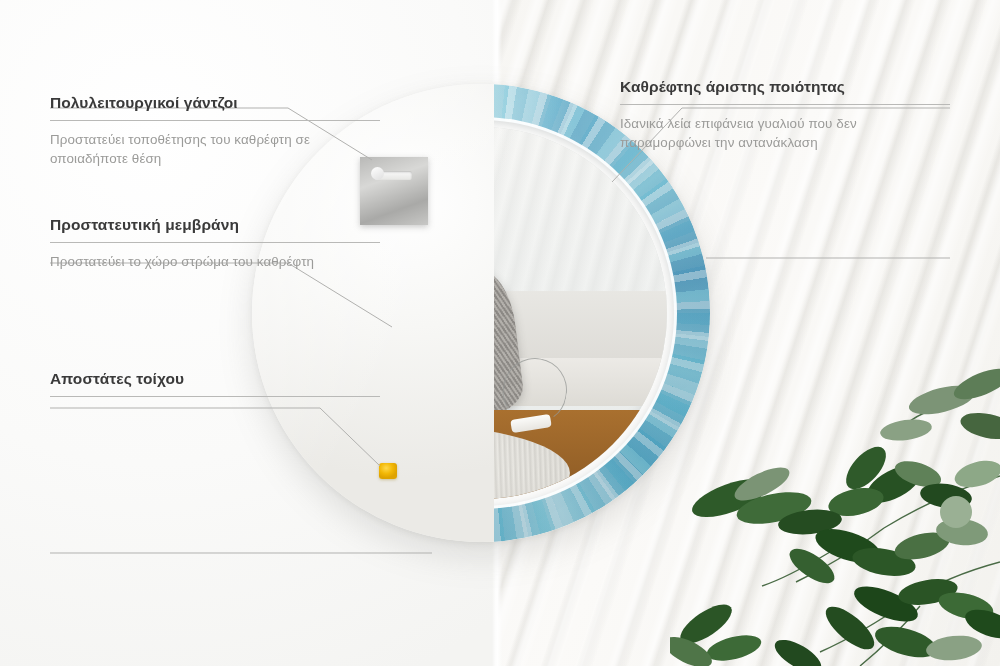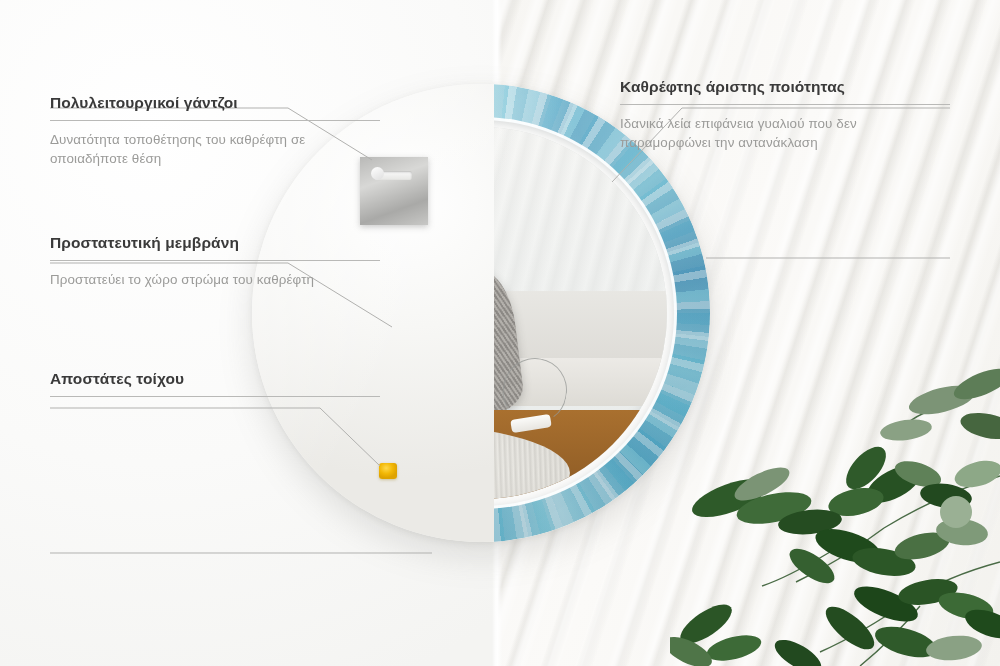--- a/index.html
+++ b/index.html
@@ -360,24 +360,24 @@
       <ellipse cx="36" cy="268" rx="30" ry="12" fill="#2b5526" transform="rotate(-34 36 268)"></ellipse>
       <ellipse cx="64" cy="292" rx="28" ry="11" fill="#3d6a37" transform="rotate(-14 64 292)"></ellipse>
       <ellipse cx="18" cy="296" rx="26" ry="11" fill="#4f7548" transform="rotate(26 18 296)"></ellipse>
       <ellipse cx="128" cy="300" rx="26" ry="11" fill="#22491f" transform="rotate(30 128 300)"></ellipse>
     </g>
   </svg>
 
   <div class="callout c-left" style="top:74px;margin-top:20px;">
     <h3>Πολυλειτουργικοί γάντζοι</h3>
     <div class="rule"></div>
-    <p>Δυνατότητα τοποθέτησης του καθρέφτη σε οποιαδήποτε θέση</p>
-  </div>
-
-  <div class="callout c-left" style="top:234px;">
+    <p>Προστατεύει τοποθέτησης του καθρέφτη σε οποιαδήποτε θέση</p>
+  </div>
+
+  <div class="callout c-left" style="top:216px;">
     <h3>Προστατευτική μεμβράνη</h3>
     <div class="rule"></div>
     <p>Προστατεύει το χώρο στρώμα του καθρέφτη</p>
   </div>
 
   <div class="callout c-left" style="top:370px;">
     <h3>Αποστάτες τοίχου</h3>
     <div class="rule"></div>
   </div>
 

